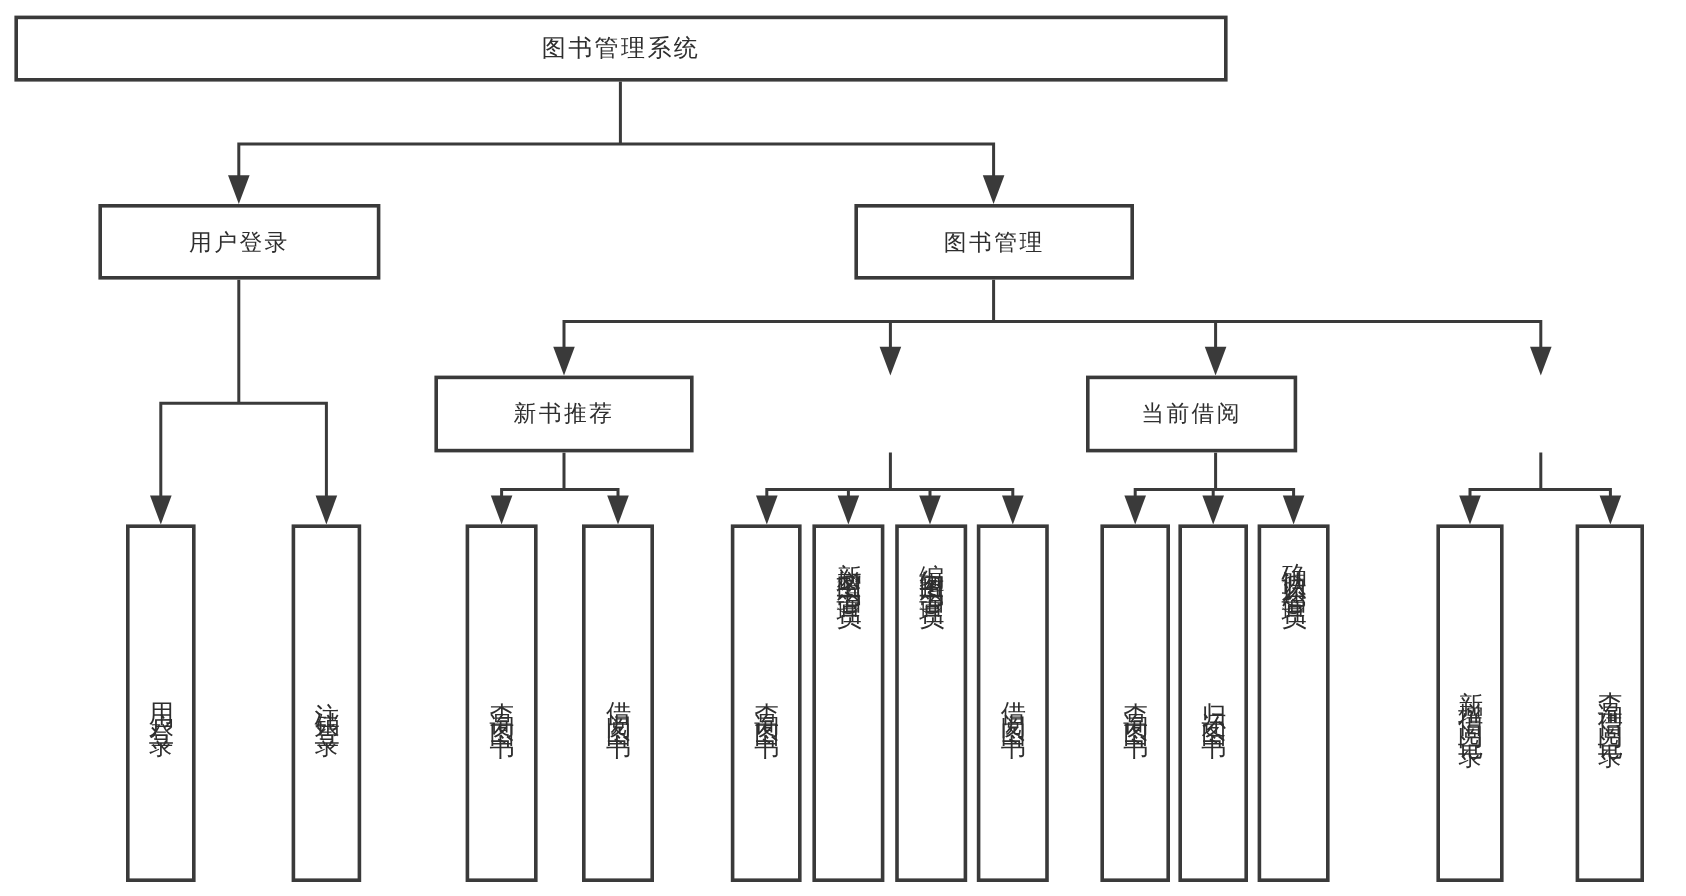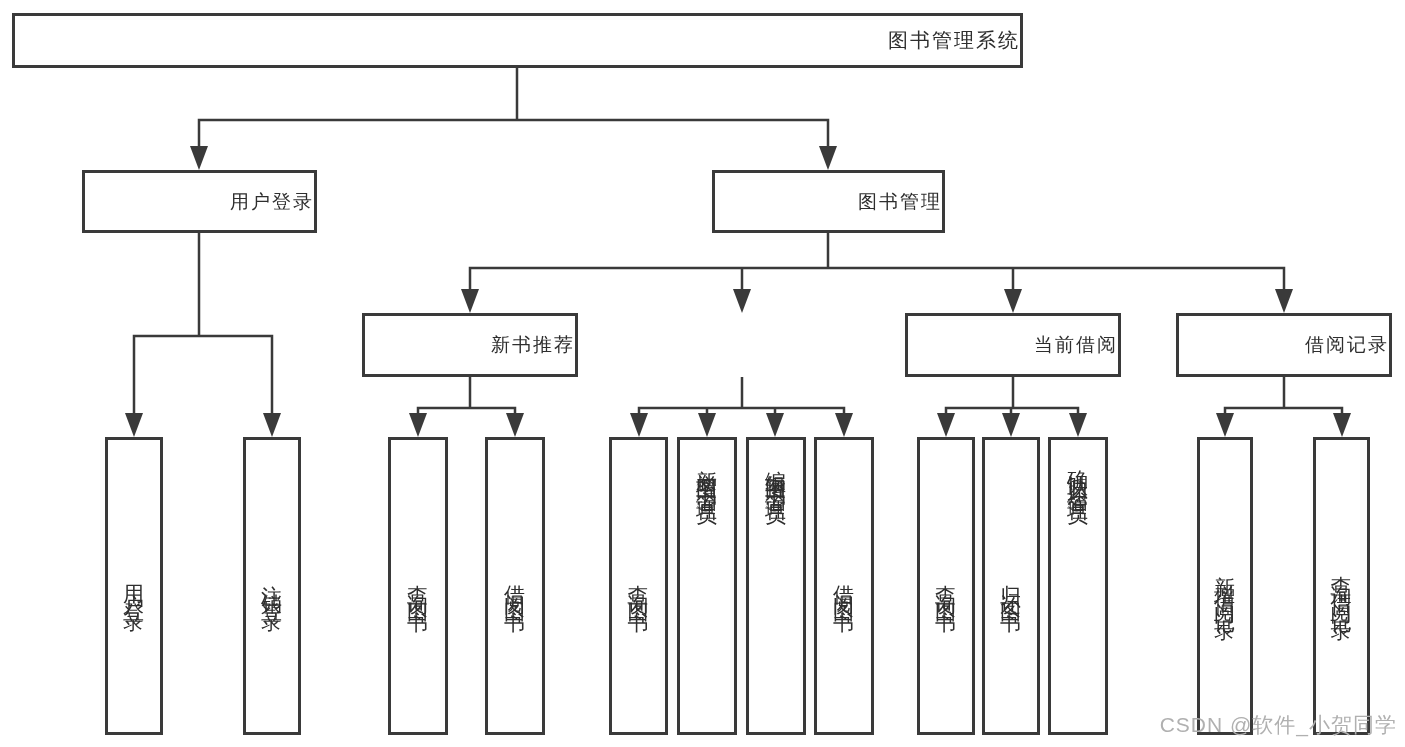--- a/index.html
+++ b/index.html
@@ -32,21 +32,20 @@
     display: flex;
     align-items: center;
     justify-content: center;
     z-index: 2;
     color: var(--text, #2e2e2e);
   }
   .hnode {
     font-size: 19px;
     letter-spacing: 2px;
     white-space: nowrap;
-    justify-content: flex-end;
   }
   .root-node {
     font-size: 20px;
   }
   .vnode .vtext {
     writing-mode: vertical-rl;
     text-orientation: mixed;
     font-size: 21px;
     line-height: 1;
     letter-spacing: 9px;
@@ -121,25 +120,22 @@
   <div class="node hnode" style="left:82px; top:170px; width:235px; height:63px;">
     <span>用户登录</span>
   </div>
   <div class="node hnode" style="left:362px; top:313px; width:216px; height:64px;">
     <span>新书推荐</span>
   </div>
 
   <div class="node hnode" style="left:712px; top:170px; width:233px; height:63px;">
     <span>图书管理</span>
   </div>
-  <div class="node hnode" style="left:905px; top:313px; width:216px; height:64px;">
+  <div class="node hnode" style="left:905px; top:313px; width:176px; height:64px;">
     <span>当前借阅</span>
-  </div>
-  <div class="node hnode" style="left:1176px; top:313px; width:216px; height:64px;">
-    <span>借阅记录</span>
   </div>
 
   <div class="node vnode" style="left:105px; top:437px; width:58px; height:298px;">
     <span class="vtext">用户登录</span>
   </div>
   <div class="node vnode" style="left:243px; top:437px; width:58px; height:298px;">
     <span class="vtext">注销登录</span>
   </div>
 
   <div class="node vnode" style="left:388px; top:437px; width:60px; height:298px;">
@@ -172,15 +168,14 @@
     <span class="vtext">确认归还（管理员）</span>
   </div>
 
   <div class="node vnode" style="left:1197px; top:437px; width:56px; height:298px;">
     <span class="vtext">新增借阅记录</span>
   </div>
   <div class="node vnode" style="left:1313px; top:437px; width:57px; height:298px;">
     <span class="vtext">查询借阅记录</span>
   </div>
 
-  <div class="watermark">CSDN @软件_小贺同学</div>
 
 </div>
 
 </body></html>

